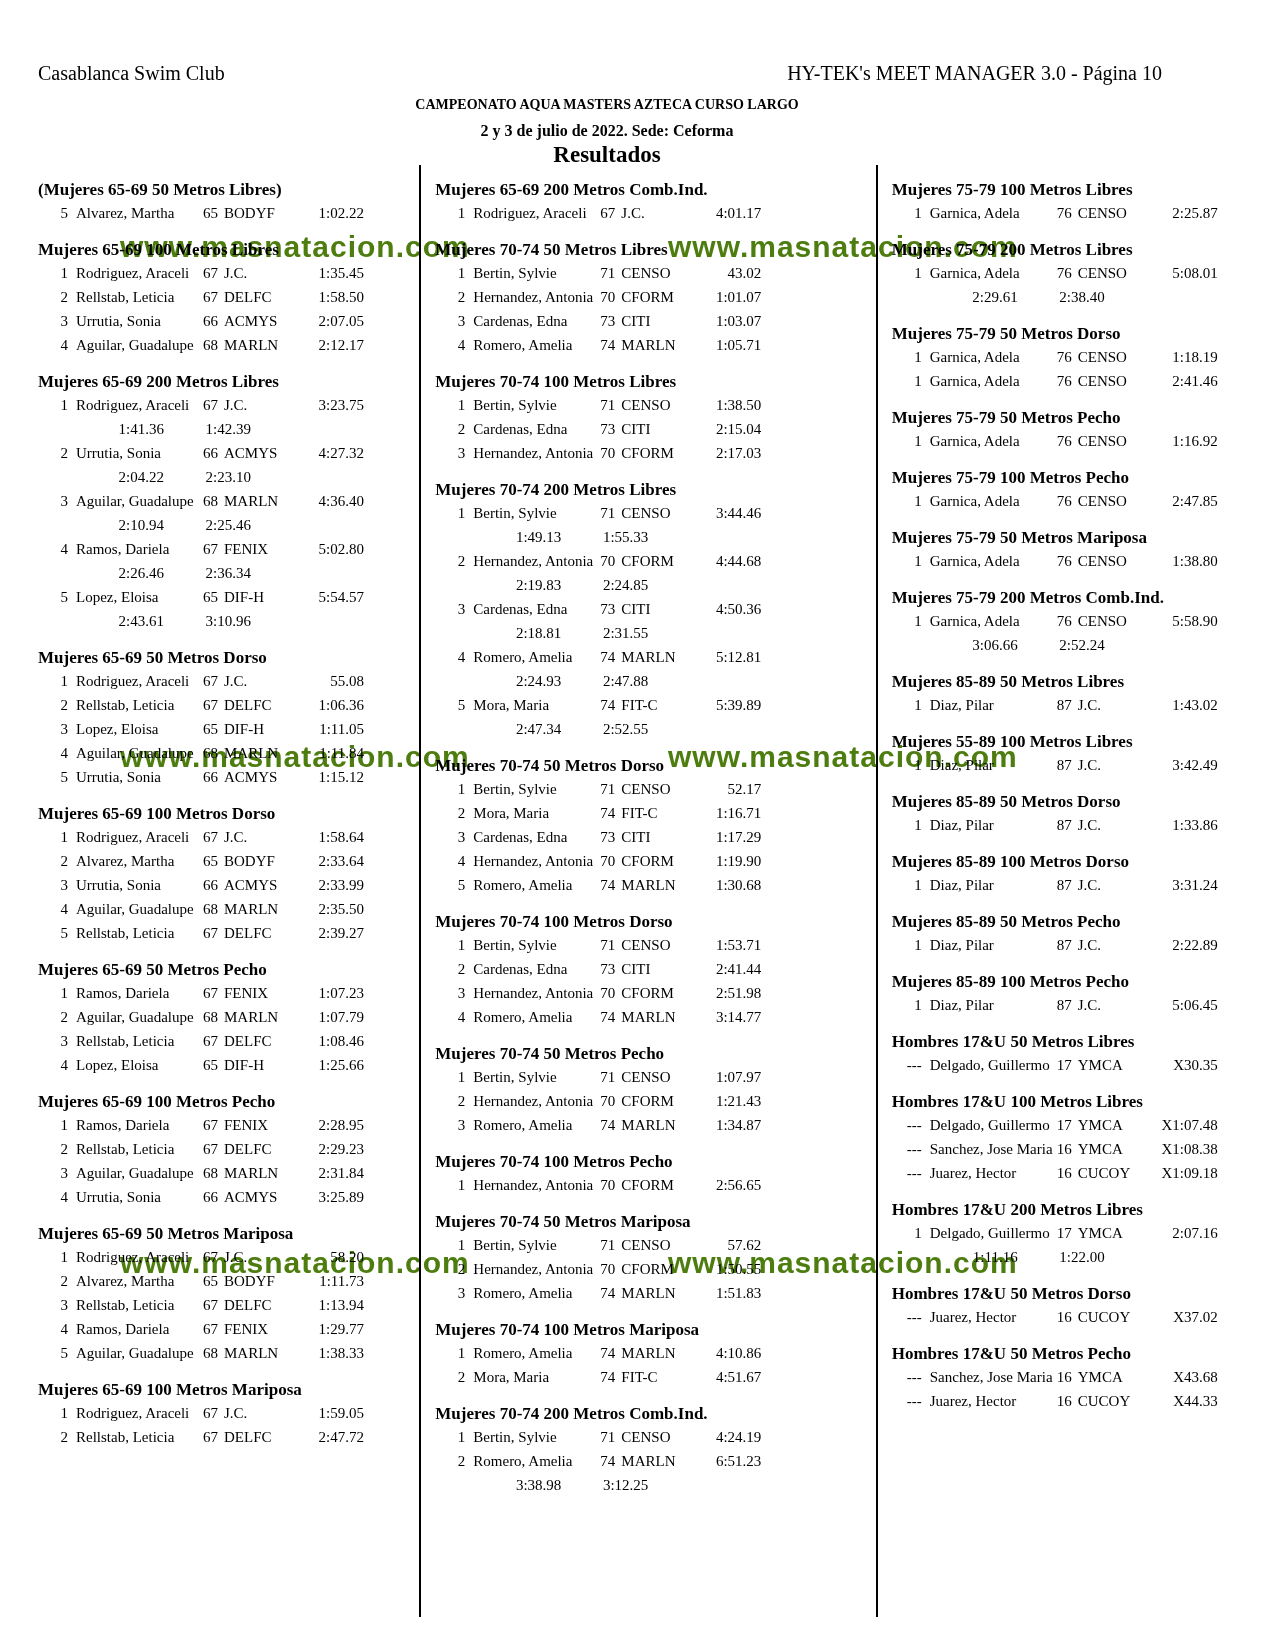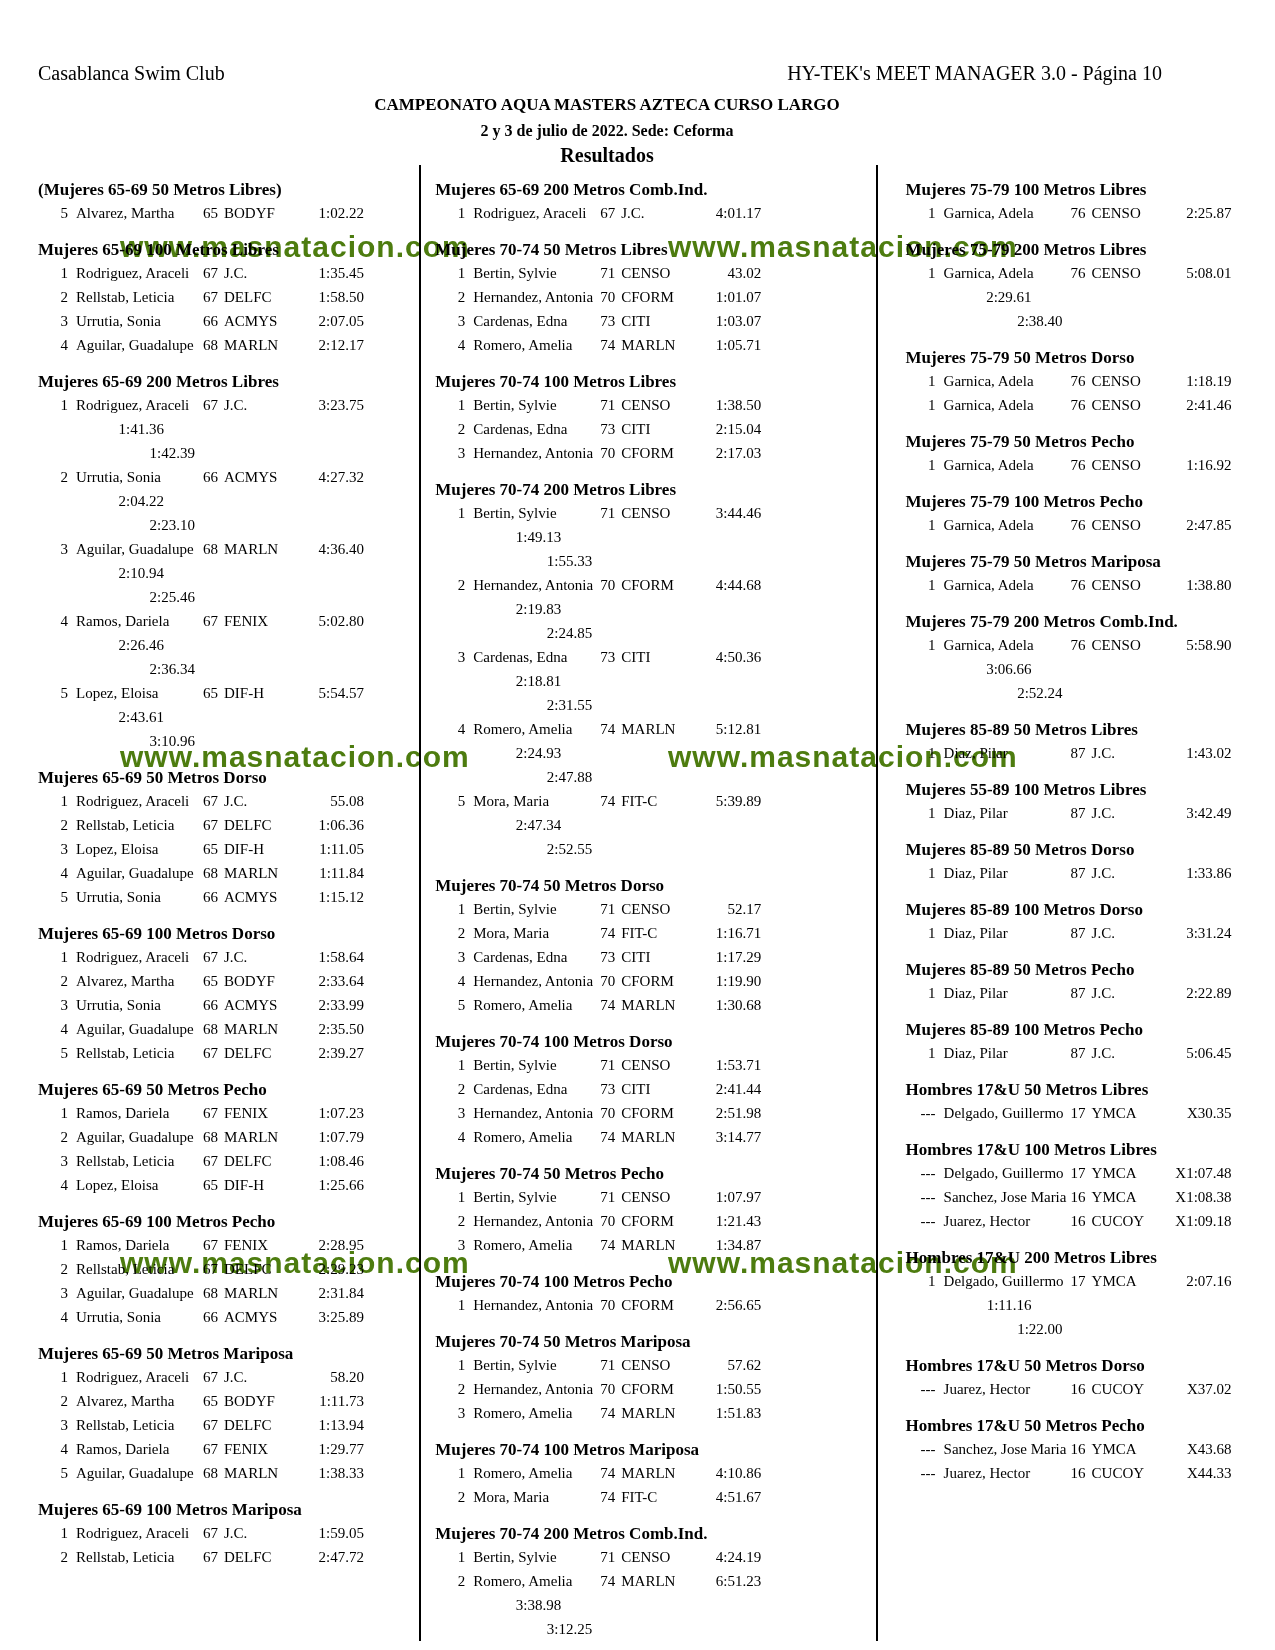--- a/index.html
+++ b/index.html
@@ -2,39 +2,39 @@
 <html><head>
 <meta charset="utf-8">
 <style>
   html,body{margin:0;padding:0;background:#fff;}
   .page{position:relative;width:1275px;height:1650px;background:#fff;color:#000;
         font-family:"Liberation Serif","DejaVu Serif",serif;overflow:hidden;}
   .content{position:relative;z-index:1;}
   .topbar{display:flex;justify-content:space-between;margin:62px 113px 0 38px;
           font-size:20px;line-height:22px;}
   .headcenter{width:1138px;margin-left:38px;text-align:center;font-weight:bold;}
-  .title1{margin-top:10px;font-size:17px;line-height:22px;}
+  .title1{margin-top:10px;font-size:14px;line-height:22px;}
   .title2{margin-top:5px;font-size:16px;line-height:20px;}
-  .section-title{margin-top:2px;font-size:20px;line-height:24px;}
+  .section-title{margin-top:2px;font-size:23px;line-height:24px;}
   .columns{display:flex;align-items:stretch;margin-left:38px;margin-top:-2px;
            min-height:1452px;}
   .col{box-sizing:border-box;}
   .col-0{width:387px;}
   .col-1{width:463px;border-left:2px solid #000;padding-left:14px;}
-  .col-2{width:405px;border-left:2px solid #000;padding-left:28px;}
+  .col-2{width:405px;border-left:2px solid #000;padding-left:14px;}
   .event-title{font-weight:bold;font-size:17px;line-height:22px;margin-top:14px;
                white-space:nowrap;}
   .row{display:flex;font-size:15px;line-height:24px;width:326px;}
   .place{width:30px;text-align:right;white-space:pre;}
   .name{width:122px;margin-left:8px;white-space:nowrap;}
   .ageteam{width:96px;display:flex;white-space:nowrap;}
   .age{width:20px;text-align:right;}
   .teamname{margin-left:6px;}
   .time{flex:1;text-align:right;white-space:nowrap;}
-  .splits{display:flex;font-size:15px;line-height:24px;padding-left:70px;width:256px;flex-direction:column;}
+  .splits{display:flex;font-size:15px;line-height:24px;padding-left:70px;width:256px;}
   .split1{width:56px;text-align:right;}
   .split2{width:87px;text-align:right;}
   .wm{position:absolute;z-index:0;font-family:"Liberation Sans","DejaVu Sans",sans-serif;
       font-weight:bold;font-size:30px;color:#4d7c0f;letter-spacing:1px;white-space:nowrap;}
   .wm-a1{left:120px;top:230px;}  .wm-b1{left:668px;top:230px;}
   .wm-a2{left:120px;top:740px;}  .wm-b2{left:668px;top:740px;}
   .wm-a3{left:120px;top:1246px;} .wm-b3{left:668px;top:1246px;}
 </style>
 </head>
 <body>

